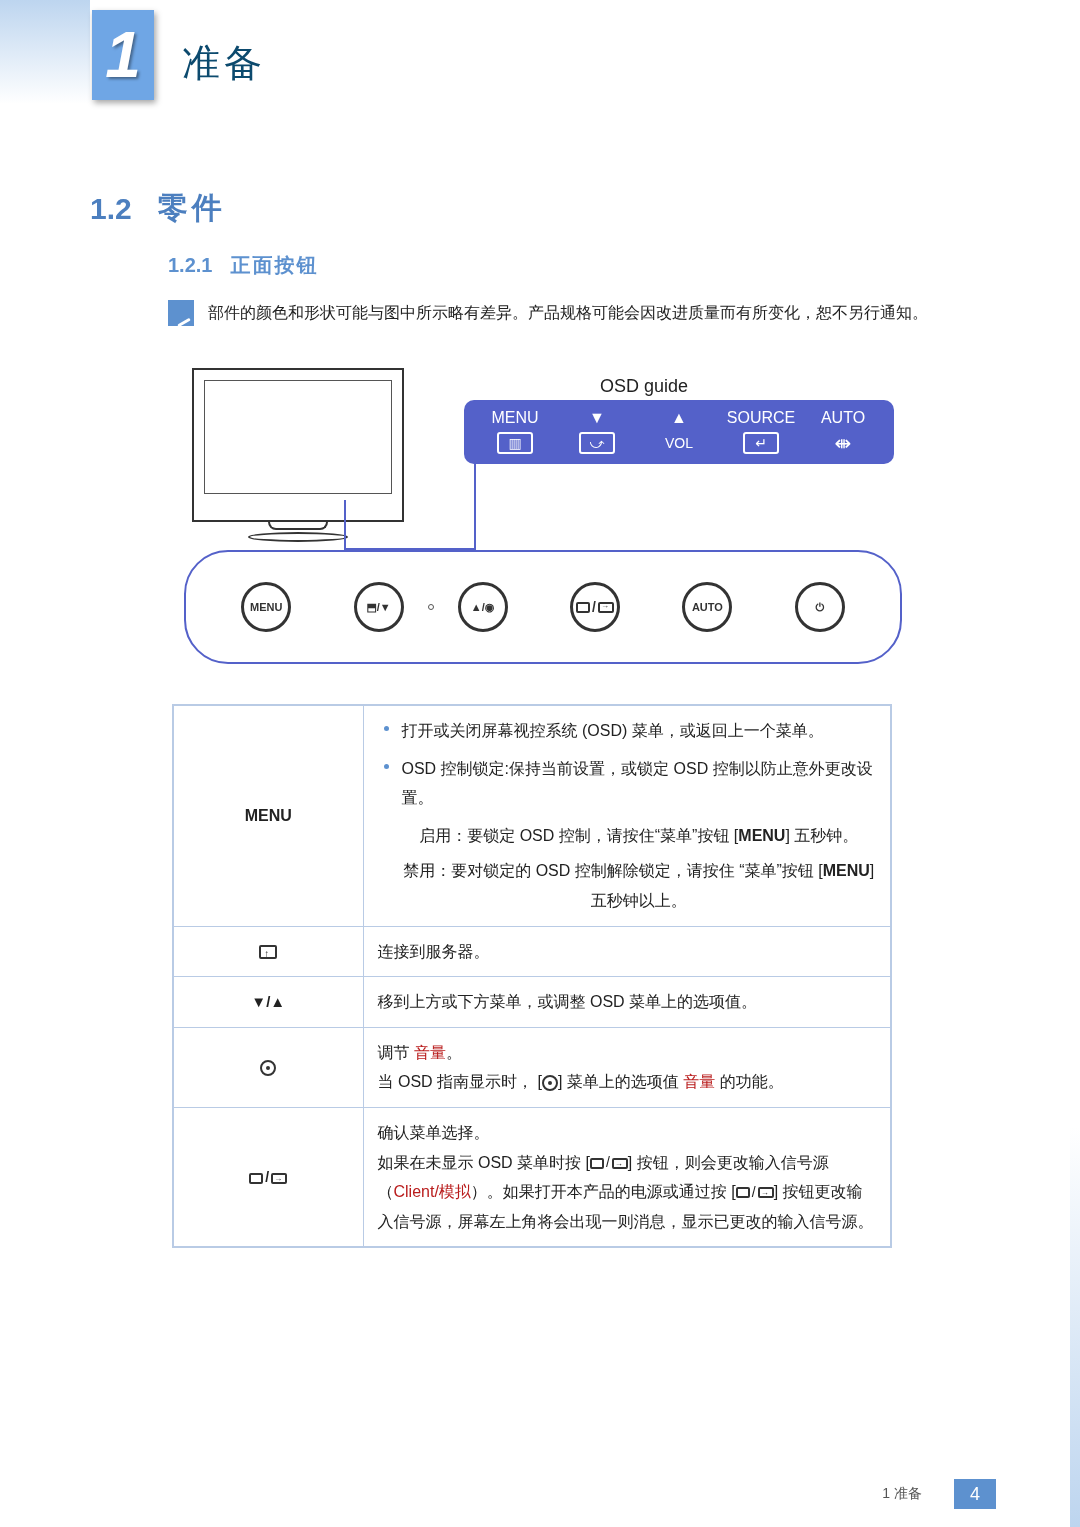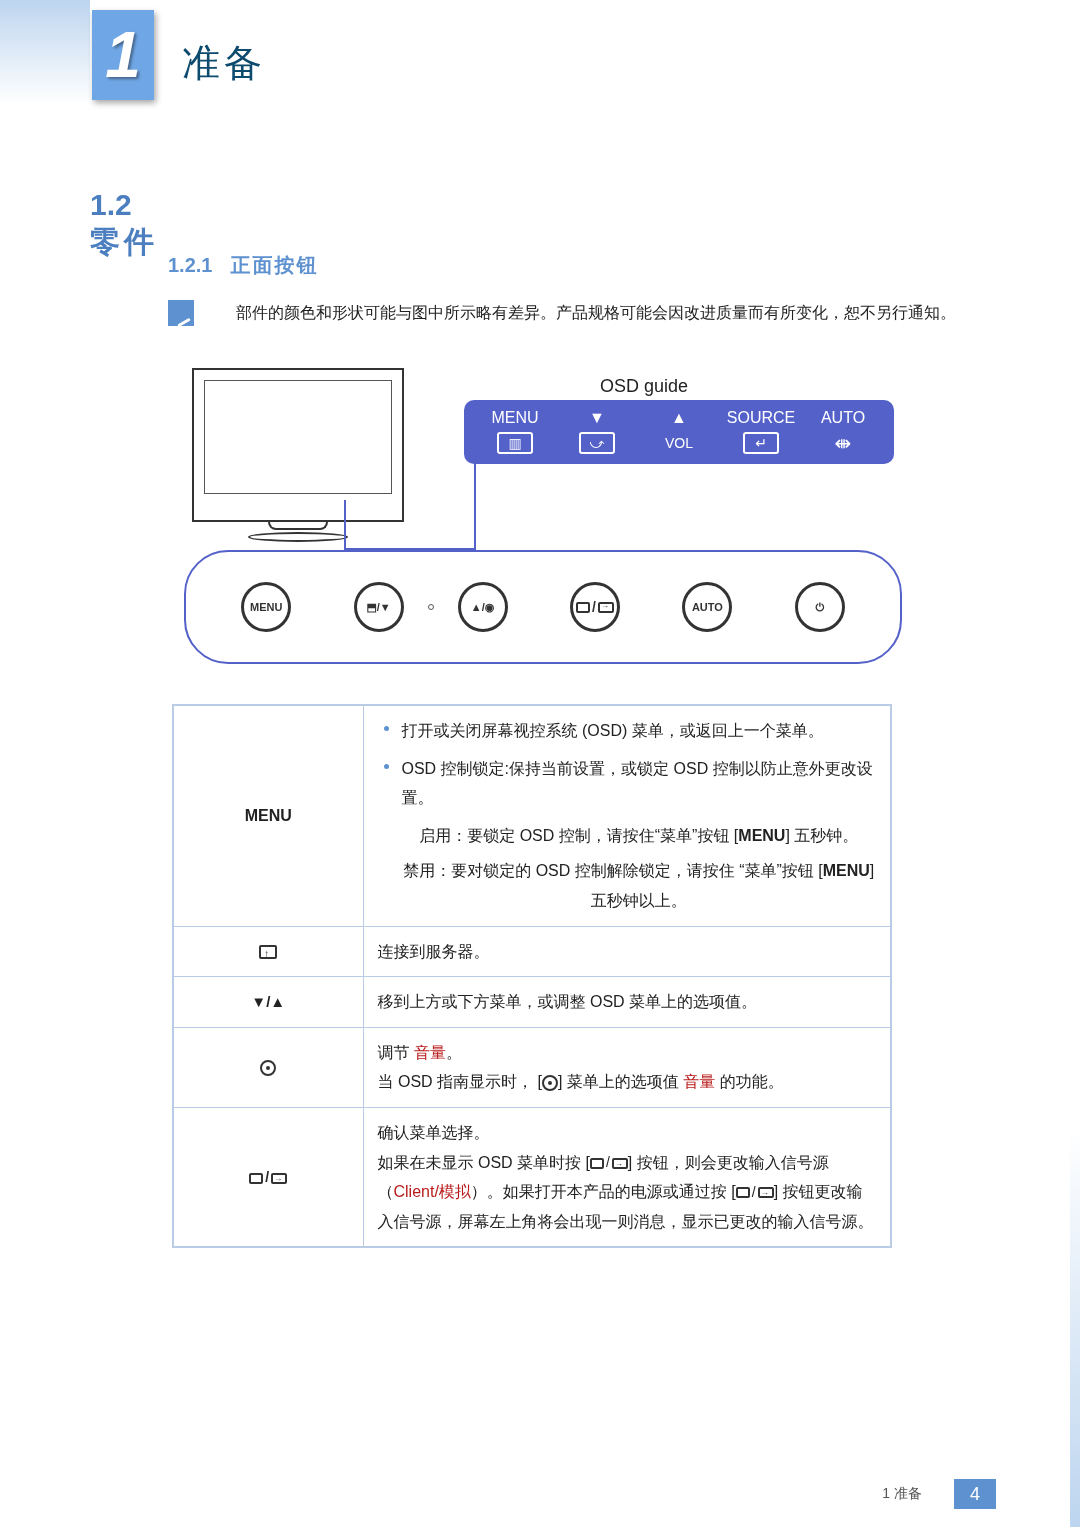--- a/index.html
+++ b/index.html
@@ -35,21 +35,21 @@
   .chapter-title {
     position: absolute;
     top: 38px; left: 182px;
     font-size: 38px;
     color: #0c4a6e;
     letter-spacing: 4px;
   }
   .section-row {
     position: absolute;
     top: 188px; left: 90px;
-    display: flex; align-items: flex-start; flex-direction: column;
+    display: flex; align-items: center;
   }
   .section-num {
     font-size: 30px;
     color: #4c7fbf;
     font-weight: 600;
     margin-right: 26px;
   }
   .section-title {
     font-size: 30px;
     color: #4c7fbf;
@@ -59,21 +59,21 @@
   .subsection-row {
     position: absolute;
     top: 252px; left: 168px;
     display: flex; align-items: baseline;
   }
   .subsection-num { font-size: 20px; color: #5d91cf; font-weight: 600; margin-right: 18px; }
   .subsection-title { font-size: 20px; color: #5d91cf; font-weight: 600; letter-spacing: 2px; }
   .note-block {
     position: absolute;
     top: 300px; left: 168px; right: 110px;
-    display: flex; align-items: flex-start; gap: 28px;
+    display: flex; align-items: flex-start;
   }
   .note-icon {
     width: 26px; height: 26px;
     background: #5d91cf;
     margin-right: 14px;
     position: relative;
     flex-shrink: 0;
   }
   .note-icon:before {
     content: "";

